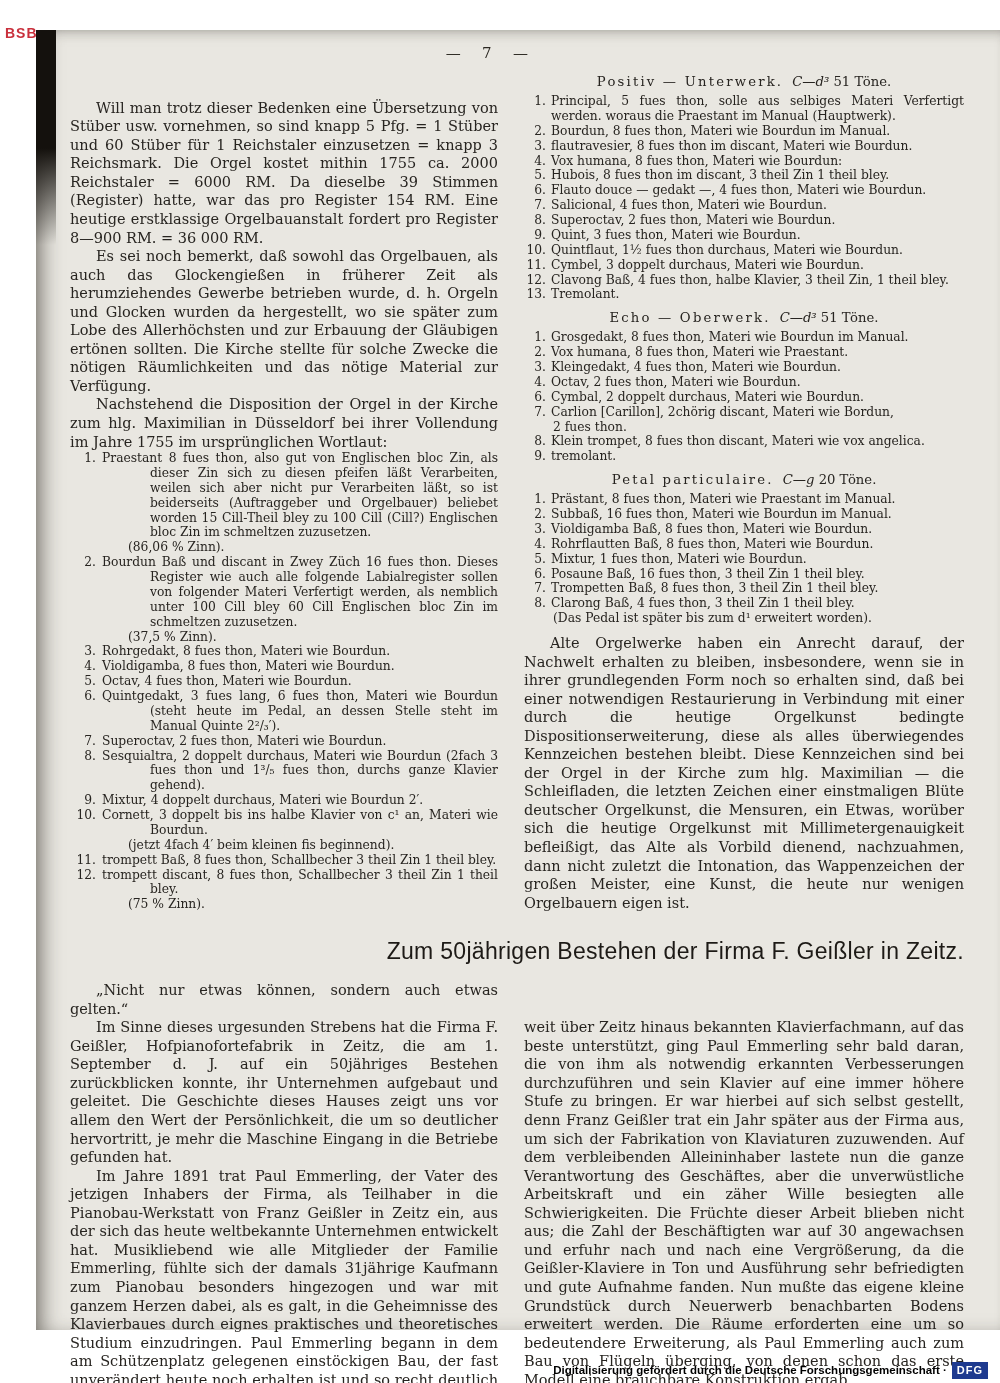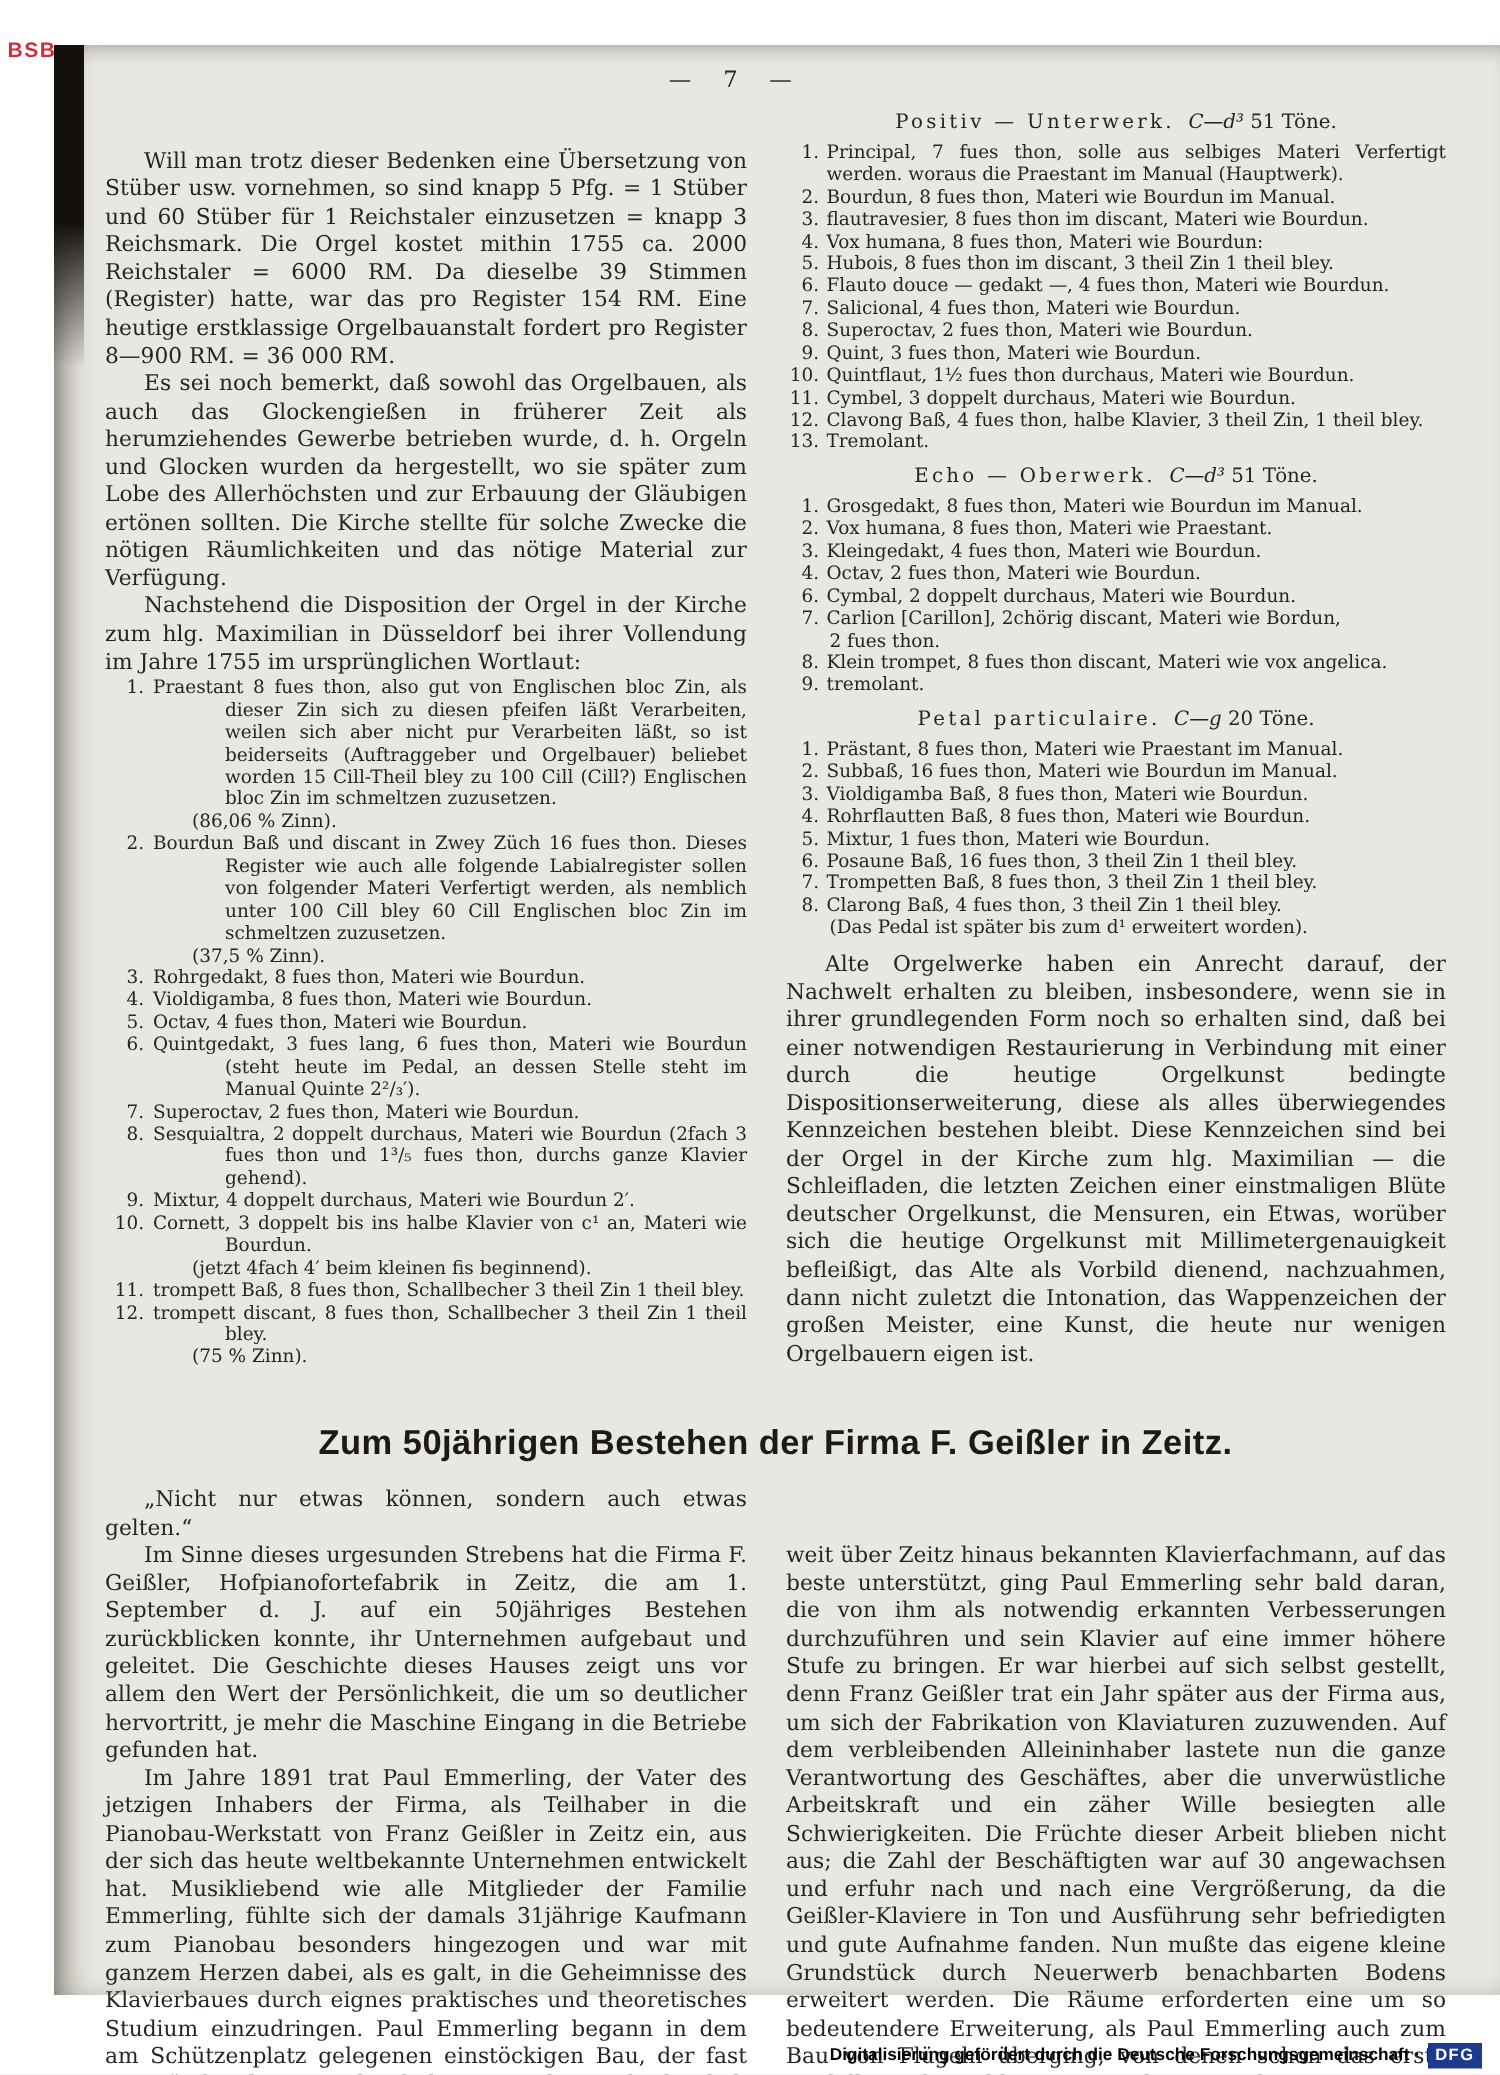--- a/index.html
+++ b/index.html
@@ -48,22 +48,22 @@
   .item{position:relative;}
   .listL .item{padding-left:80px;text-indent:-80px;}
   .listL .num{display:inline-block;width:26px;text-align:right;margin-right:6px;text-indent:0;}
   .listL .note{text-indent:0;margin-left:-22px;text-align:left;}
   .listR .item{padding-left:27px;text-indent:-27px;}
   .listR .num{display:inline-block;width:22px;text-align:right;margin-right:5px;text-indent:0;}
   .listR .note{text-indent:0;margin-left:2px;text-align:left;}
   .note:empty{display:none;}
   .closing{margin-top:8px;}
   .article-title{
-    text-align:center;font-family:"Liberation Sans",sans-serif;font-weight:bold;
-    font-size:23px;letter-spacing:.3px;margin:36px 0 16px;color:#1d1a16;
+    text-align:right;font-family:"Liberation Sans",sans-serif;font-weight:normal;
+    font-size:23px;letter-spacing:.3px;margin:26px 0 16px;color:#1d1a16;
   }
   
   .footer{
     position:absolute;right:12px;bottom:4px;display:flex;align-items:center;gap:5px;
     font-family:"Liberation Sans",sans-serif;font-size:11.5px;font-weight:bold;color:#000;
   }
   .dfg-logo{
     background:#1e3a8f;color:#fff;font-weight:bold;font-size:11px;
     padding:2px 5px;letter-spacing:1px;line-height:1.2;
   }
@@ -100,21 +100,21 @@
           <div class="item"><span class="num">11.</span><span>trompett Baß, 8 fues thon, Schallbecher 3 theil Zin 1 theil bley.</span></div>
           <div class="item"><span class="num">12.</span><span>trompett discant, 8 fues thon, Schallbecher 3 theil Zin 1 theil bley.</span><div class="note">(75 % Zinn).</div></div>
         </div>
     </div>
 
     <div class="vdiv"></div>
 
     <div class="colR">
       <div class="sec-head" style="margin-top:0"><span class="sec-label">Positiv — Unterwerk.</span><span class="it">C—d³</span><span> 51 Töne.</span></div>
       <div class="list listR">
-          <div class="item"><span class="num">1.</span><span>Principal, 7 fues thon, solle aus selbiges Materi Verfertigt werden. woraus die Praestant im Manual (Hauptwerk).</span></div>
+          <div class="item"><span class="num">1.</span><span>Principal, 5 fues thon, solle aus selbiges Materi Verfertigt werden. woraus die Praestant im Manual (Hauptwerk).</span></div>
           <div class="item"><span class="num">2.</span><span>Bourdun, 8 fues thon, Materi wie Bourdun im Manual.</span></div>
           <div class="item"><span class="num">3.</span><span>flautravesier, 8 fues thon im discant, Materi wie Bourdun.</span></div>
           <div class="item"><span class="num">4.</span><span>Vox humana, 8 fues thon, Materi wie Bourdun:</span></div>
           <div class="item"><span class="num">5.</span><span>Hubois, 8 fues thon im discant, 3 theil Zin 1 theil bley.</span></div>
           <div class="item"><span class="num">6.</span><span>Flauto douce — gedakt —, 4 fues thon, Materi wie Bourdun.</span></div>
           <div class="item"><span class="num">7.</span><span>Salicional, 4 fues thon, Materi wie Bourdun.</span></div>
           <div class="item"><span class="num">8.</span><span>Superoctav, 2 fues thon, Materi wie Bourdun.</span></div>
           <div class="item"><span class="num">9.</span><span>Quint, 3 fues thon, Materi wie Bourdun.</span></div>
           <div class="item"><span class="num">10.</span><span>Quintflaut, 1½ fues thon durchaus, Materi wie Bourdun.</span></div>
           <div class="item"><span class="num">11.</span><span>Cymbel, 3 doppelt durchaus, Materi wie Bourdun.</span></div>

